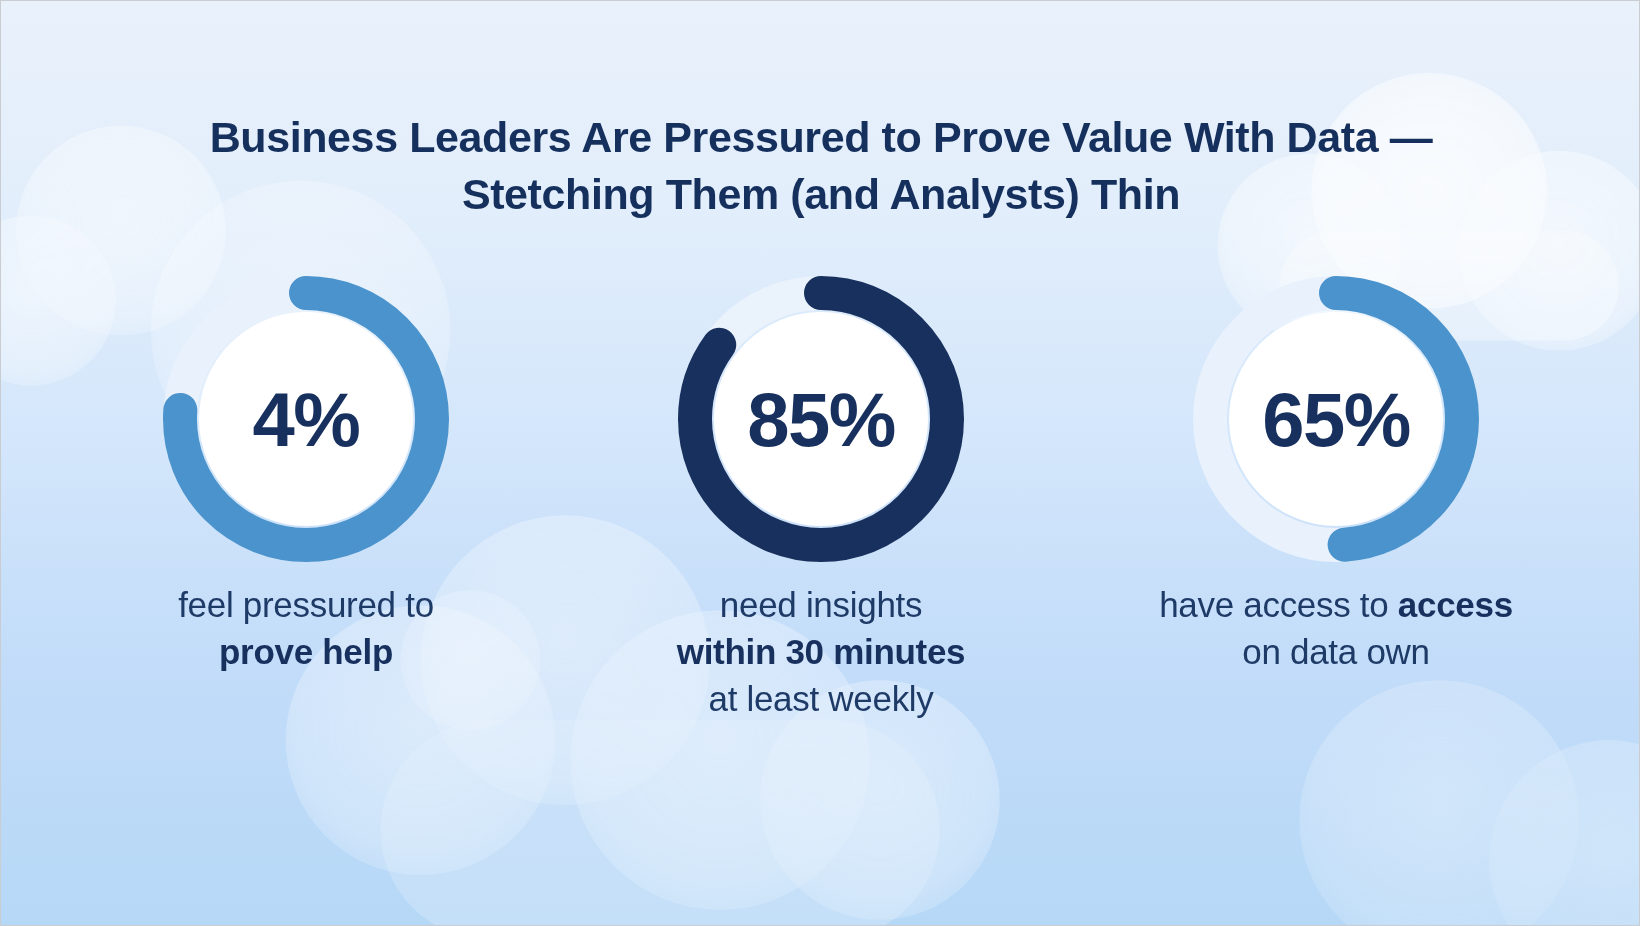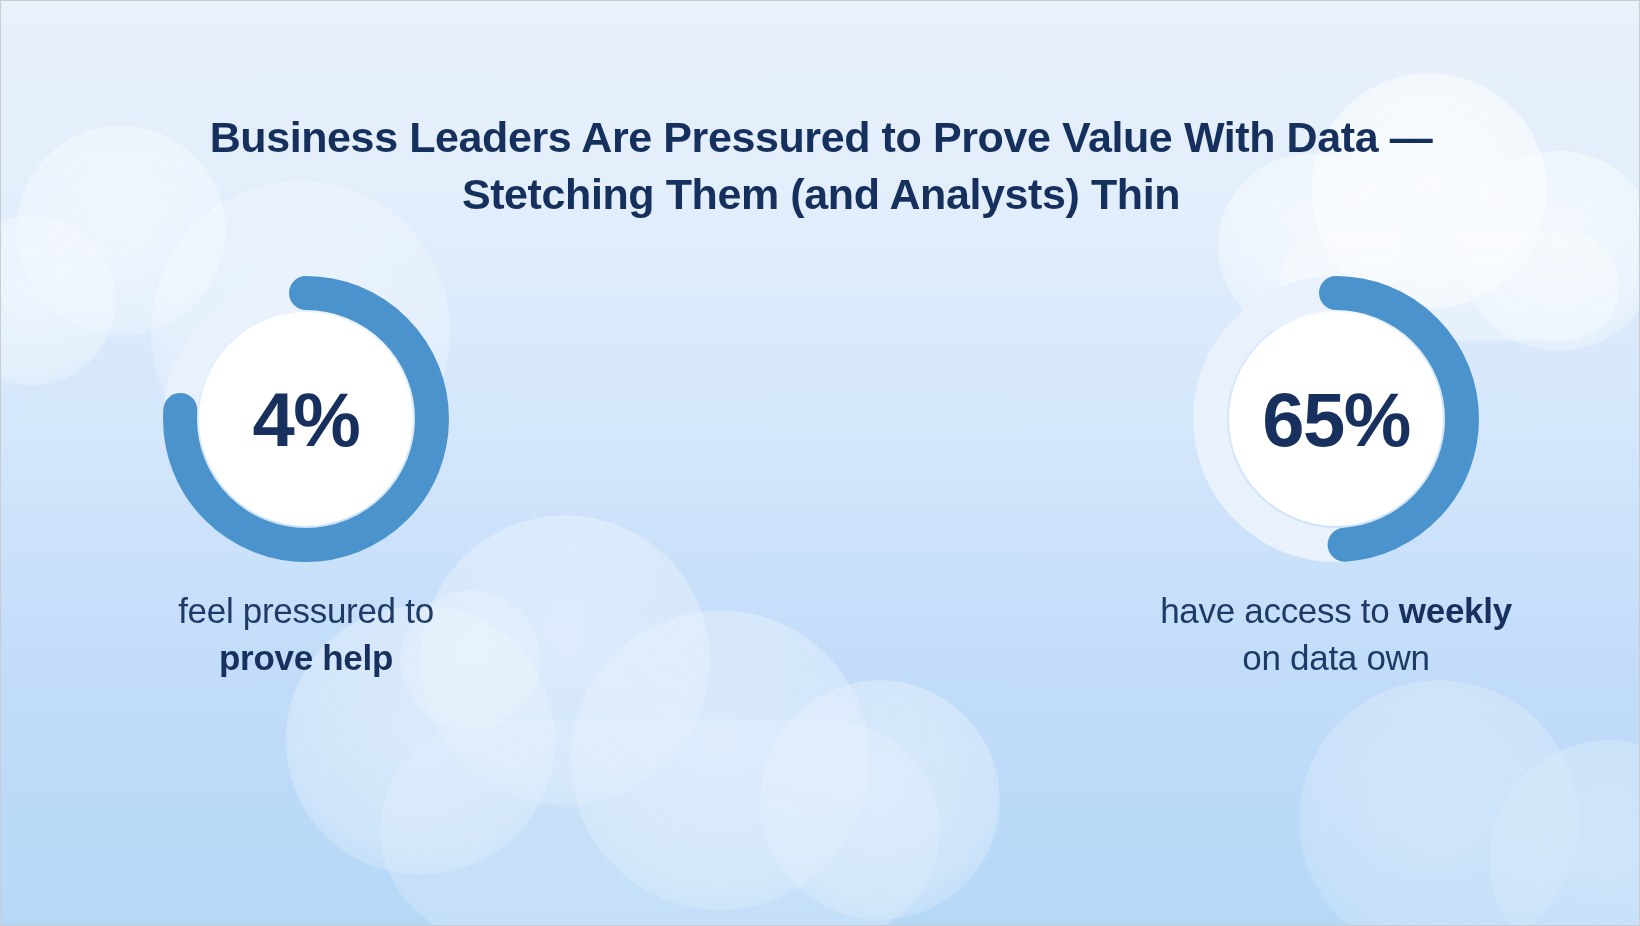--- a/index.html
+++ b/index.html
@@ -79,21 +79,21 @@
     align-items: center;
     justify-content: center;
     font-family: "Liberation Sans", sans-serif;
     font-weight: 700;
     font-size: 76px;
     letter-spacing: -1.5px;
     color: #17305e;
   }
 
   .caption {
-    margin-top: 18px;
+    margin-top: 12px;
     text-align: center;
     font-family: "Liberation Sans", sans-serif;
     font-weight: 400;
     font-size: 35px;
     line-height: 47px;
     letter-spacing: -0.3px;
     color: #1e3a66;
     max-width: 470px;
   }
   .caption b { font-weight: 700; color: #17305e; }
@@ -166,30 +166,45 @@
           <circle cx="150" cy="150" r="107" fill="#ffffff"></circle>
         </svg>
         <div class="donut-value">4%</div>
       </div>
       <div class="caption">
         <div>feel pressured to</div>
         <div><b>prove help</b></div>
       </div>
     </div>
 
+    <div class="stat">
+      <div class="donut">
+        <svg viewBox="0 0 300 300">
+          <circle cx="150" cy="150" r="126" fill="none" stroke="#eaf2fc" stroke-width="34"></circle>
+          <circle id="arc2" cx="150" cy="150" r="126" fill="none" stroke="#17305e" stroke-width="34" stroke-linecap="round" transform="rotate(-90 150 150)" stroke-dasharray="672.9291463989337 791.6813487046279"></circle>
+          <circle cx="150" cy="150" r="107" fill="#ffffff"></circle>
+        </svg>
+        <div class="donut-value">85%</div>
+      </div>
+      <div class="caption">
+        <div>need insights</div>
+        <div><b>within 30 minutes</b></div>
+        <div>at least weekly</div>
+      </div>
+    </div>
 
     <div class="stat">
       <div class="donut">
         <svg viewBox="0 0 300 300">
           <circle cx="150" cy="150" r="126" fill="none" stroke="#e8f1fc" stroke-width="34"></circle>
           <circle id="arc3" cx="150" cy="150" r="126" fill="none" stroke="#4a93cc" stroke-width="34" stroke-linecap="round" transform="rotate(-90 150 150)" stroke-dasharray="387.04421492226254 791.6813487046279"></circle>
           <circle cx="150" cy="150" r="107" fill="#ffffff"></circle>
         </svg>
         <div class="donut-value">65%</div>
       </div>
       <div class="caption">
-        <div><span>have access to </span><b>weekly</b></div>
+        <div><span>have access to </span><b>access</b></div>
         <div>on data own</div>
       </div>
     </div>
 
   </div>
 </div>
 
 </body></html>

